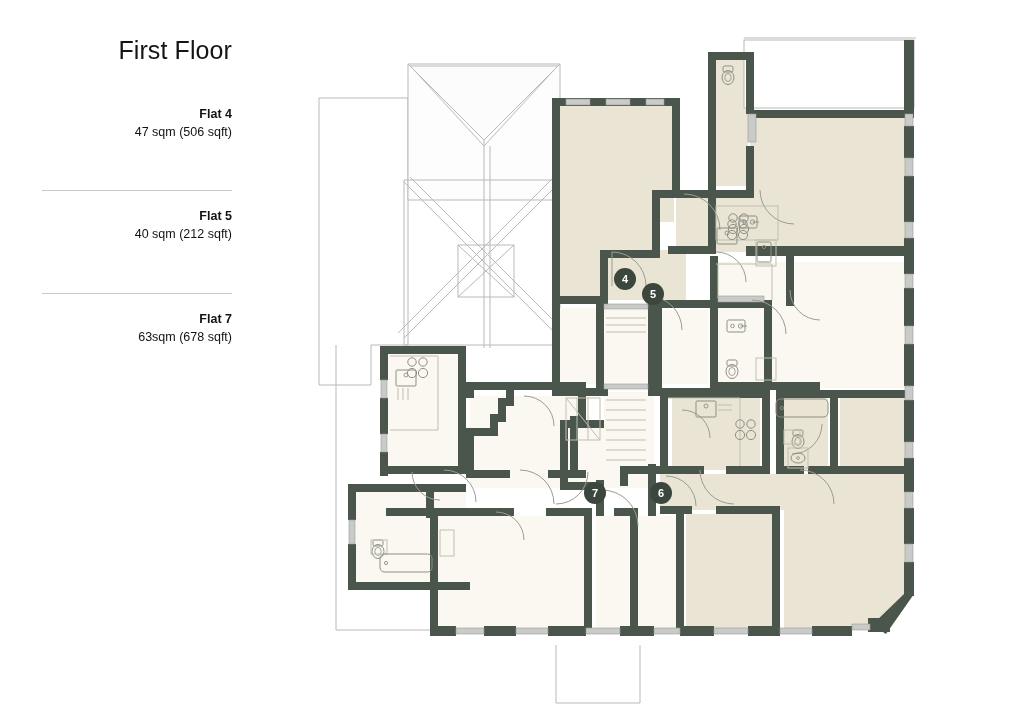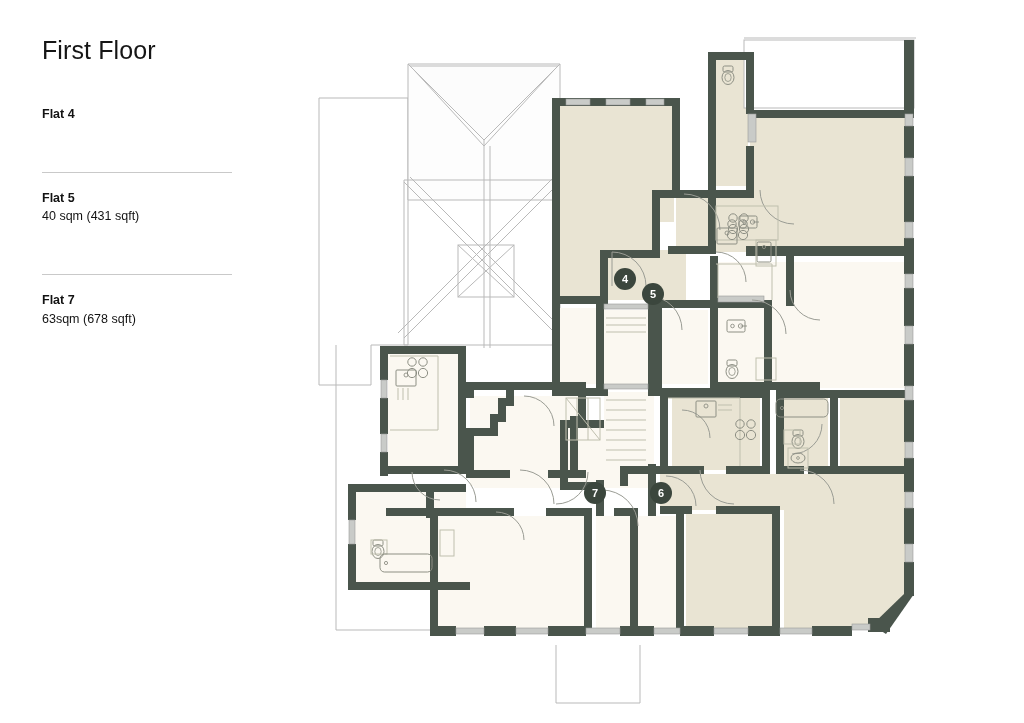--- a/index.html
+++ b/index.html
@@ -11,20 +11,21 @@
     width: 1024px;
     height: 723px;
     overflow: hidden;
     font-family: "Liberation Sans", sans-serif;
     color: #1d1d1d;
     position: relative;
   }
   #page {
     position: absolute;
     inset: 0;
+    text-align: right;
   }
 
   
   #legend {
     position: absolute;
     left: 42px;
     top: 36px;
     width: 190px;
   }
   #legend h1 {
@@ -79,25 +80,26 @@
 </head>
 <body>
 
 <div id="page">
 
   <div id="legend">
     <h1>First Floor</h1>
 
     <div class="flat-entry">
       <div class="flat-name">Flat 4</div>
+      <div class="flat-area">47 sqm (506 sqft)</div>
     </div>
 
     <div class="flat-entry">
       <div class="flat-name">Flat 5</div>
-      <div class="flat-area">40 sqm (431 sqft)</div>
+      <div class="flat-area">40 sqm (212 sqft)</div>
     </div>
 
 
     <div class="flat-entry">
       <div class="flat-name">Flat 7</div>
       <div class="flat-area">63sqm (678 sqft)</div>
     </div>
   </div>
 
   <div id="plan-wrap">

